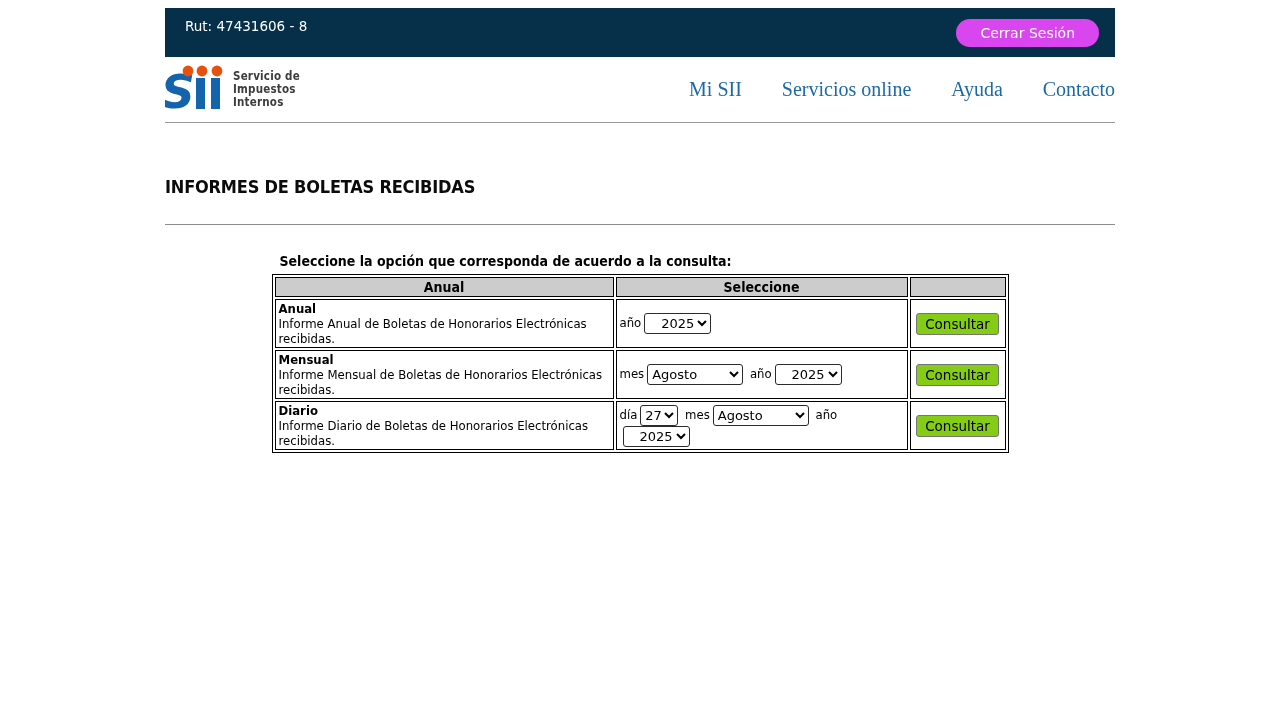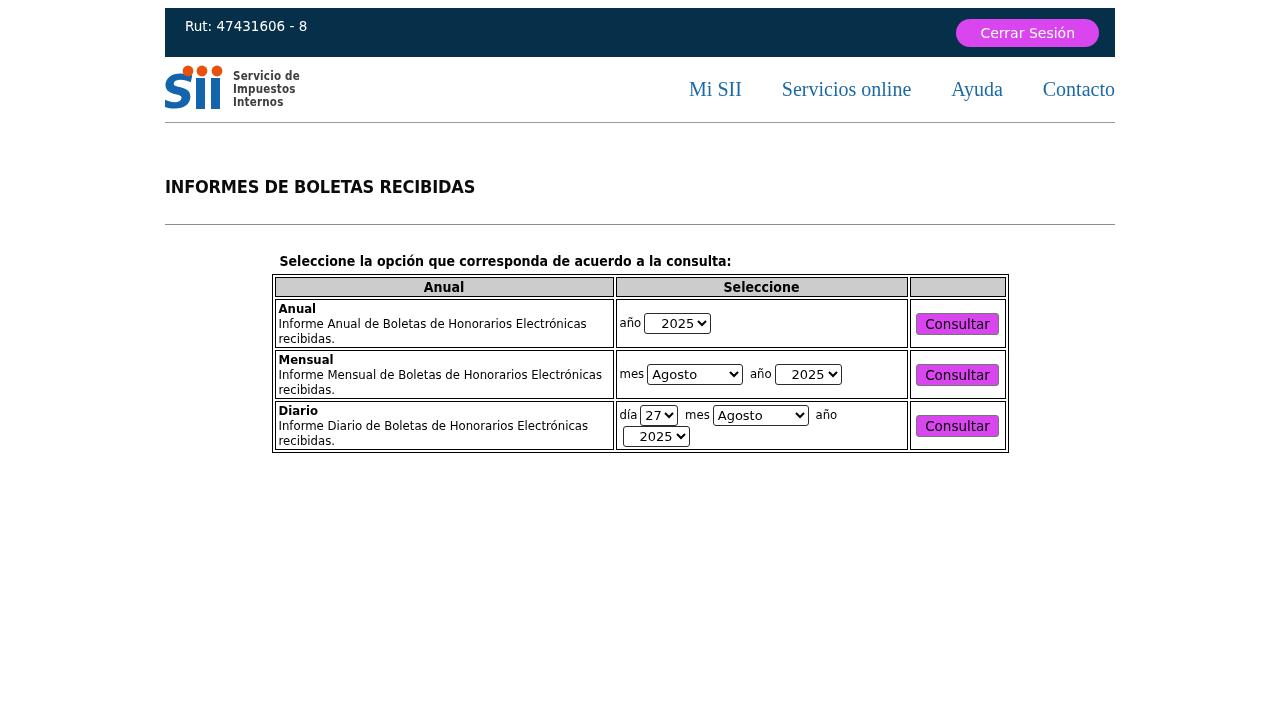--- a/index.html
+++ b/index.html
@@ -106,21 +106,21 @@
     background: #ffffff; color: #000;
     margin: 0 3px; vertical-align: middle;
     font-family: "DejaVu Sans", sans-serif; font-stretch: normal;
   }
   .w-year { width: 67px; text-align: right; }
   .w-month { width: 96px; }
   .w-day { width: 38px; }
 
   .consultar-btn {
     font-size: 13.5px; font-family: "DejaVu Sans", sans-serif; font-stretch: normal;
-    background: #d946ef; color: #000;
+    background: #84cc16; color: #000;
     border: 1px solid #757575; border-radius: 3px;
     padding: 2px 8px; cursor: pointer;
   }
 </style>
 </head>
 <body>
 
 <div class="container">
 
   <div class="topbar">

